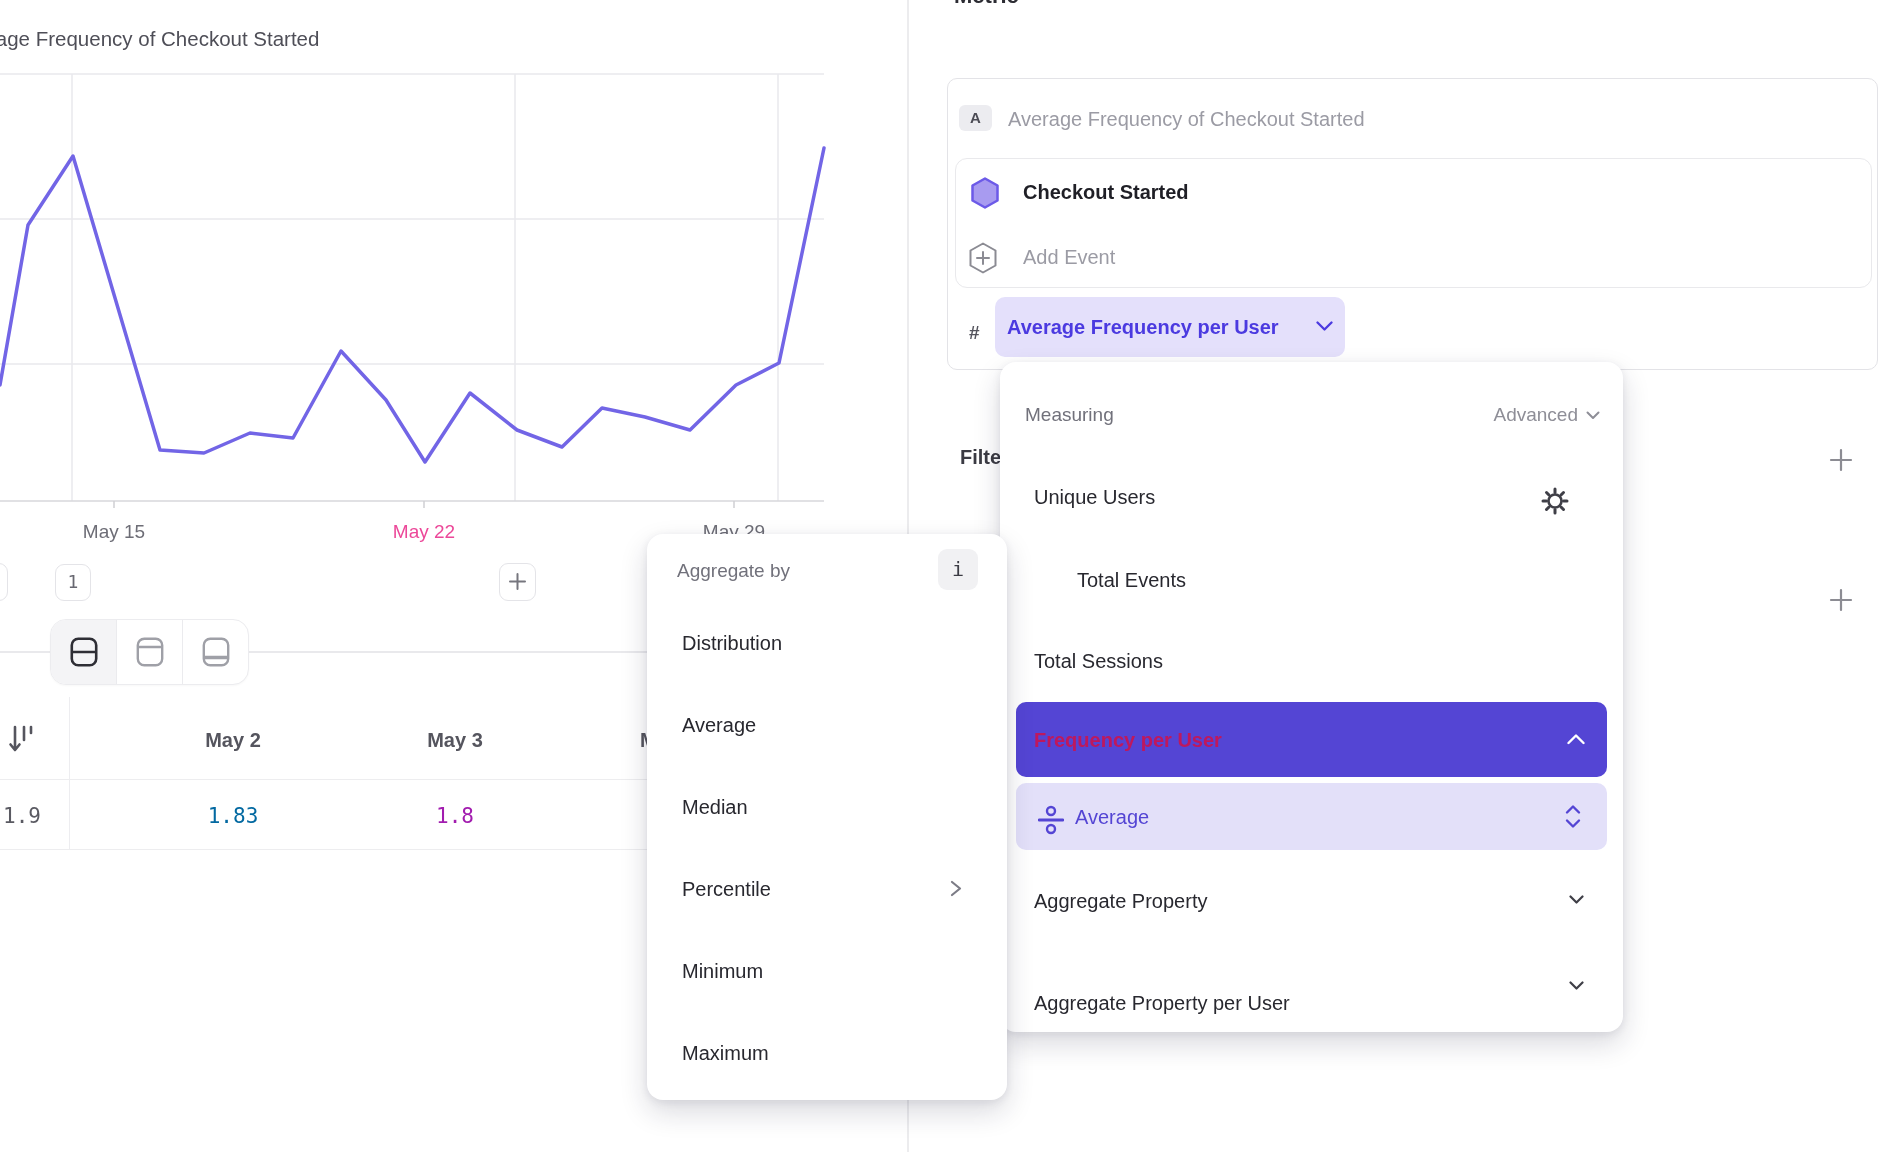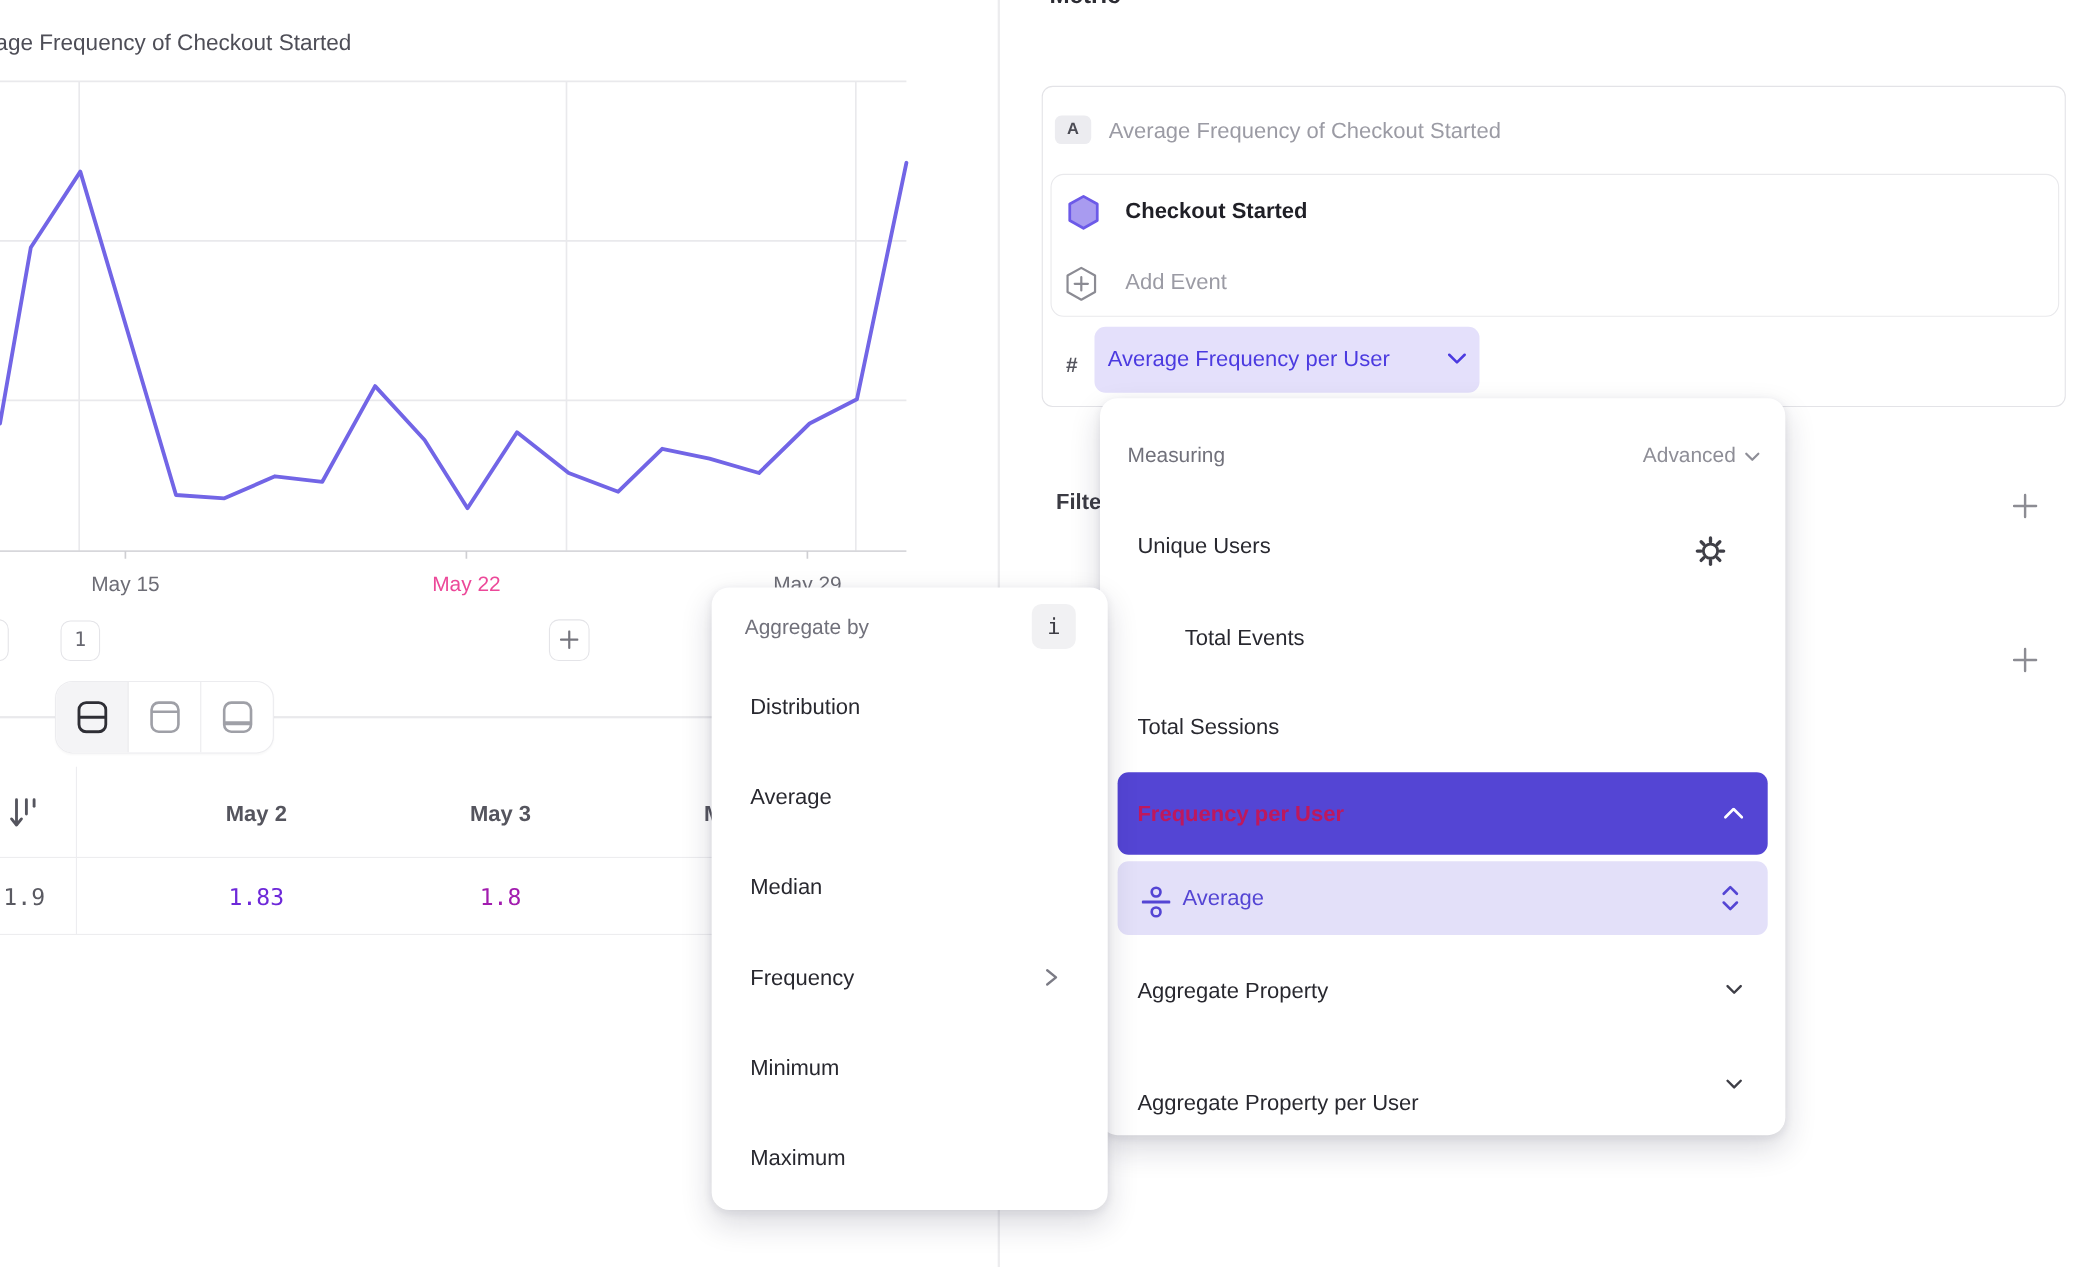--- a/index.html
+++ b/index.html
@@ -87,21 +87,21 @@
     <path d="M7 3 V26 M2.5 20.5 L7 26 L11.5 20.5" stroke="#55555e" stroke-width="2.6" stroke-linecap="round" stroke-linejoin="round"></path>
     <path d="M16 3 V16" stroke="#55555e" stroke-width="2.6" stroke-linecap="round"></path>
     <path d="M23 3 V9" stroke="#55555e" stroke-width="2.6" stroke-linecap="round"></path>
   </svg>
 
   <div class="abs ctr" style="left:173px;top:729px;width:120px;font-size:20px;font-weight:700;color:#55555e;">May 2</div>
   <div class="abs ctr" style="left:395px;top:729px;width:120px;font-size:20px;font-weight:700;color:#55555e;">May 3</div>
   <div class="abs" style="left:640px;top:729px;width:120px;font-size:20px;font-weight:700;color:#55555e;">May 4</div>
 
   <div class="abs mono ctr" style="left:-8px;top:804px;width:60px;font-size:21px;color:#5a5a62;">1.9</div>
-  <div class="abs mono ctr" style="left:173px;top:804px;width:120px;font-size:21px;color:#6d28d9;">1.83</div>
+  <div class="abs mono ctr" style="left:173px;top:804px;width:120px;font-size:21px;color:#0369a1;">1.83</div>
   <div class="abs mono ctr" style="left:395px;top:804px;width:120px;font-size:21px;color:#a21caf;">1.8</div>
 
   <div class="abs" style="left:907px;top:0;width:1.5px;height:1152px;background:#ececee;"></div>
 
   <div class="abs" style="left:954px;top:-17px;font-size:22px;font-weight:700;color:#2c2c33;height:26px;">Metric</div>
 
   <div class="abs" style="left:947px;top:78px;width:931px;height:292px;border:1.5px solid #e3e3e7;border-radius:10px;box-sizing:border-box;background:#fff;"></div>
 
   <div class="abs ctr" style="left:959px;top:105px;width:33px;height:26px;line-height:26px;border-radius:6px;background:#ececf0;
               font-size:15px;font-weight:700;color:#4b4b54;">A</div>
@@ -115,21 +115,21 @@
   <div class="abs" style="left:1023px;top:180px;font-size:20px;font-weight:600;color:#1f1f26;height:24px;line-height:24px;">Checkout Started</div>
 
   <svg class="abs" style="left:968px;top:242px;" width="30" height="32" viewBox="0 0 30 32" fill="none">
     <path d="M15 1.5 L27.5 8.5 V23.5 L15 30.5 L2.5 23.5 V8.5 Z" stroke="#8b8b93" stroke-width="2" stroke-linejoin="round"></path>
     <path d="M15 10 V22 M9 16 H21" stroke="#8b8b93" stroke-width="2" stroke-linecap="round"></path>
   </svg>
   <div class="abs" style="left:1023px;top:245px;font-size:20px;font-weight:500;color:#9b9ba4;height:24px;line-height:24px;">Add Event</div>
 
   <div class="abs" style="left:969px;top:322px;font-size:19px;font-weight:600;color:#55555e;height:22px;line-height:22px;">#</div>
   <div class="abs" style="left:995px;top:297px;width:350px;height:60px;border-radius:10px;background:#E4E0FB;"></div>
-  <div class="abs" style="left:1007px;top:316px;font-size:20px;font-weight:400;color:#4B3AE0;height:22px;line-height:22px;">Average Frequency per User</div>
+  <div class="abs" style="left:1007px;top:316px;font-size:20px;font-weight:700;color:#4B3AE0;height:22px;line-height:22px;">Average Frequency per User</div>
   <svg class="abs" style="left:1316px;top:321px;" width="17" height="11" viewBox="0 0 17 11" fill="none">
     <path d="M1.5 1.5 L8.5 8.5 L15.5 1.5" stroke="#4B3AE0" stroke-width="2.3" stroke-linecap="round" stroke-linejoin="round"></path>
   </svg>
 
   <div class="abs" style="left:960px;top:446px;font-size:20px;font-weight:600;color:#3b3b43;z-index:5;">Filter</div>
 
   <svg class="abs" style="left:1829px;top:448px;" width="24" height="24" viewBox="0 0 24 24" fill="none">
     <path d="M12 2 V22 M2 12 H22" stroke="#8c8c93" stroke-width="2.2" stroke-linecap="round"></path>
   </svg>
   <svg class="abs" style="left:1829px;top:588px;" width="24" height="24" viewBox="0 0 24 24" fill="none">
@@ -194,20 +194,20 @@
 
   <div class="abs popup" style="left:647px;top:534px;width:360px;height:566px;z-index:30;"></div>
 
   <div class="abs hdr" style="left:677px;top:560px;z-index:31;text-align:center;">Aggregate by</div>
   <div class="abs mono ctr" style="left:938px;top:549px;width:40px;height:41px;line-height:41px;border-radius:9px;background:#f1f1f3;
               font-size:20px;color:#3c3c44;z-index:31;">i</div>
 
   <div class="abs mi" style="left:682px;top:631px;z-index:31;">Distribution</div>
   <div class="abs mi" style="left:682px;top:713px;z-index:31;">Average</div>
   <div class="abs mi" style="left:682px;top:795px;z-index:31;">Median</div>
-  <div class="abs mi" style="left:682px;top:877px;z-index:31;">Frequency</div>
+  <div class="abs mi" style="left:682px;top:877px;z-index:31;">Percentile</div>
   <svg class="abs" style="left:950px;top:880px;z-index:31;" width="12" height="17" viewBox="0 0 12 17" fill="none">
     <path d="M2 2 L10 8.5 L2 15" stroke="#7c7c86" stroke-width="2.2" stroke-linecap="round" stroke-linejoin="round"></path>
   </svg>
   <div class="abs mi" style="left:682px;top:959px;z-index:31;">Minimum</div>
   <div class="abs mi" style="left:682px;top:1041px;z-index:31;">Maximum</div>
 
 </div>
 
 </body></html>

